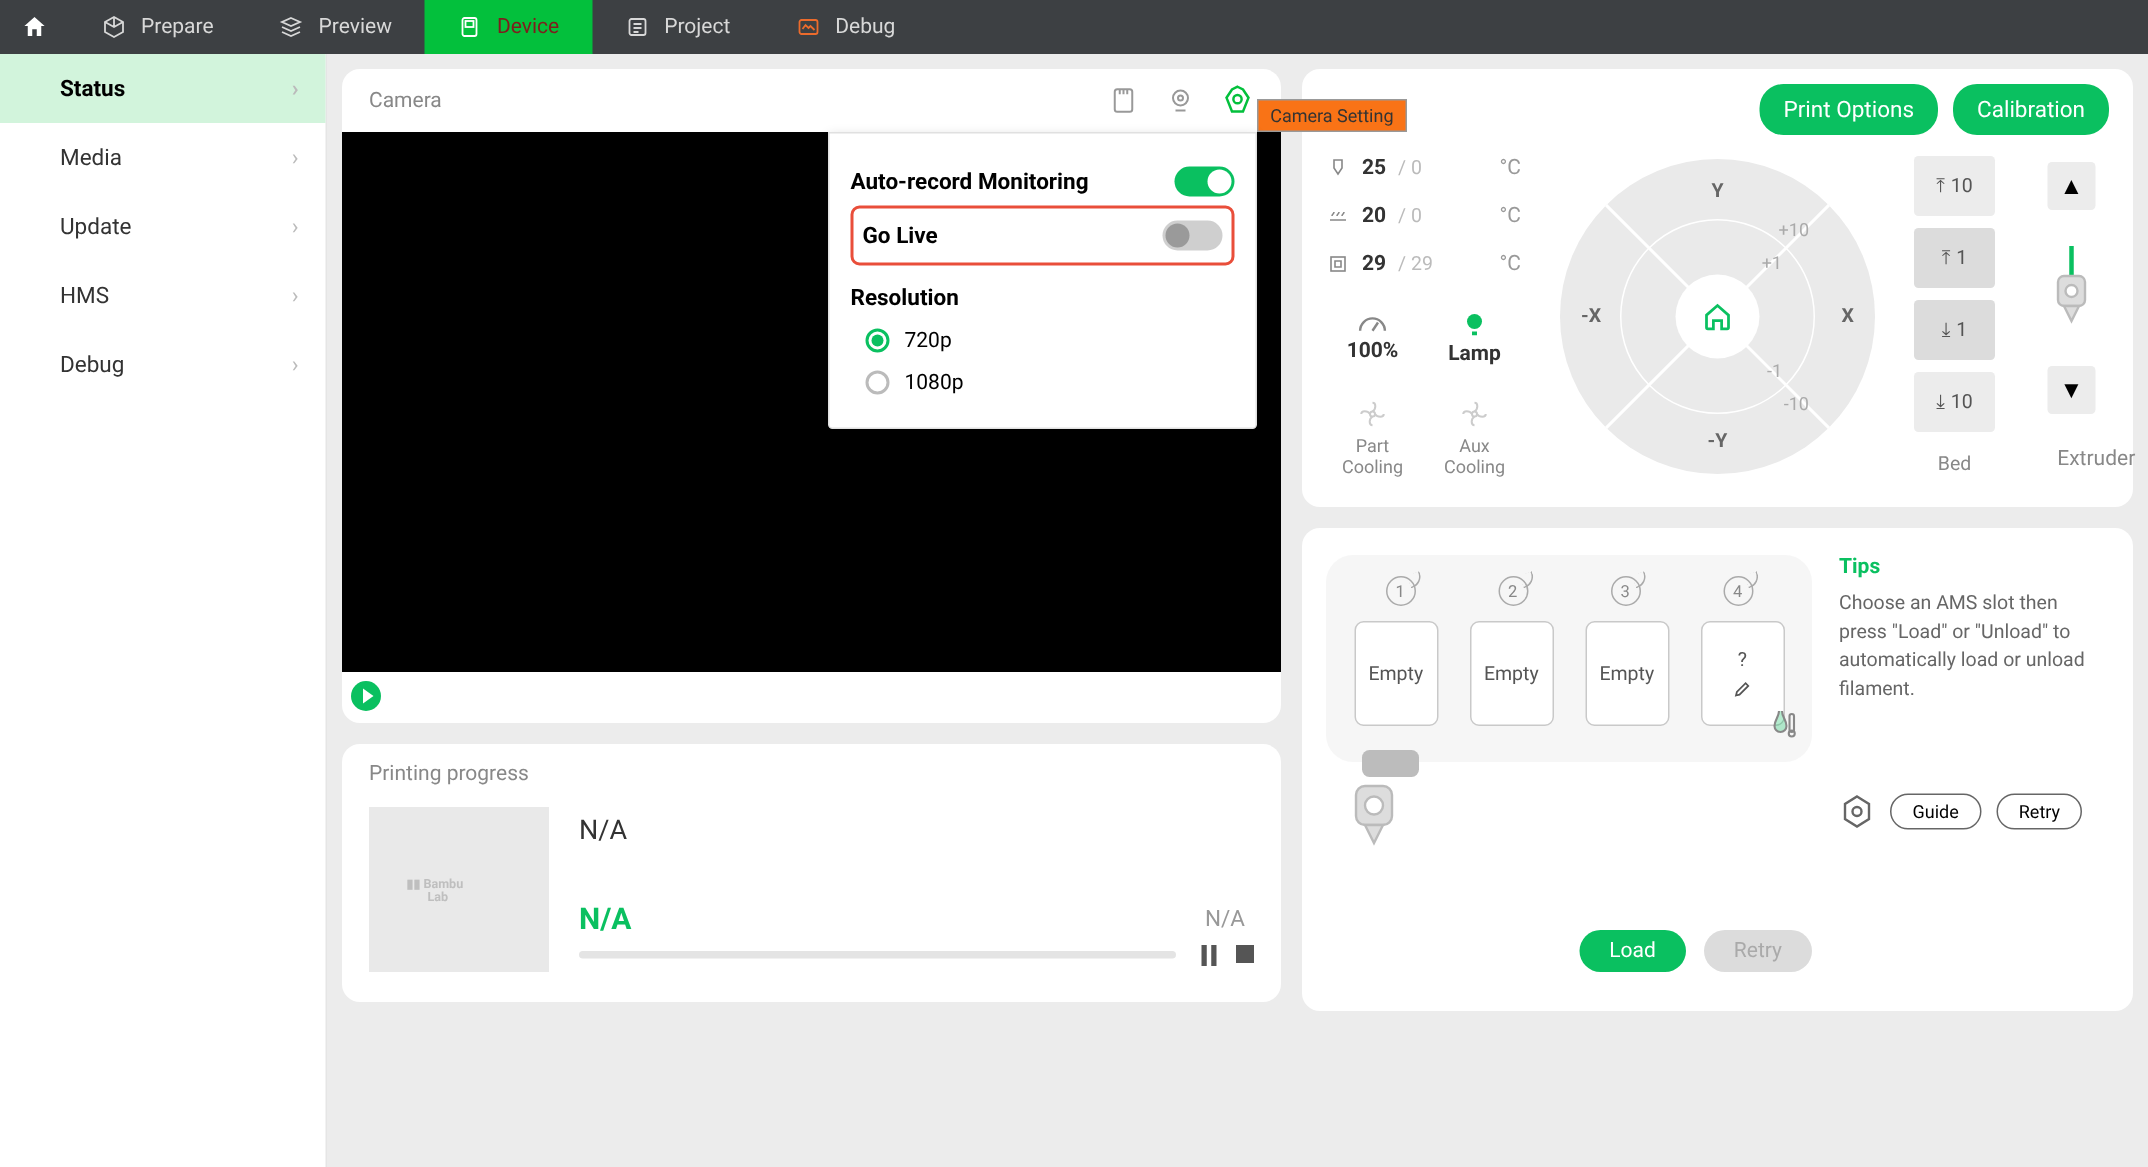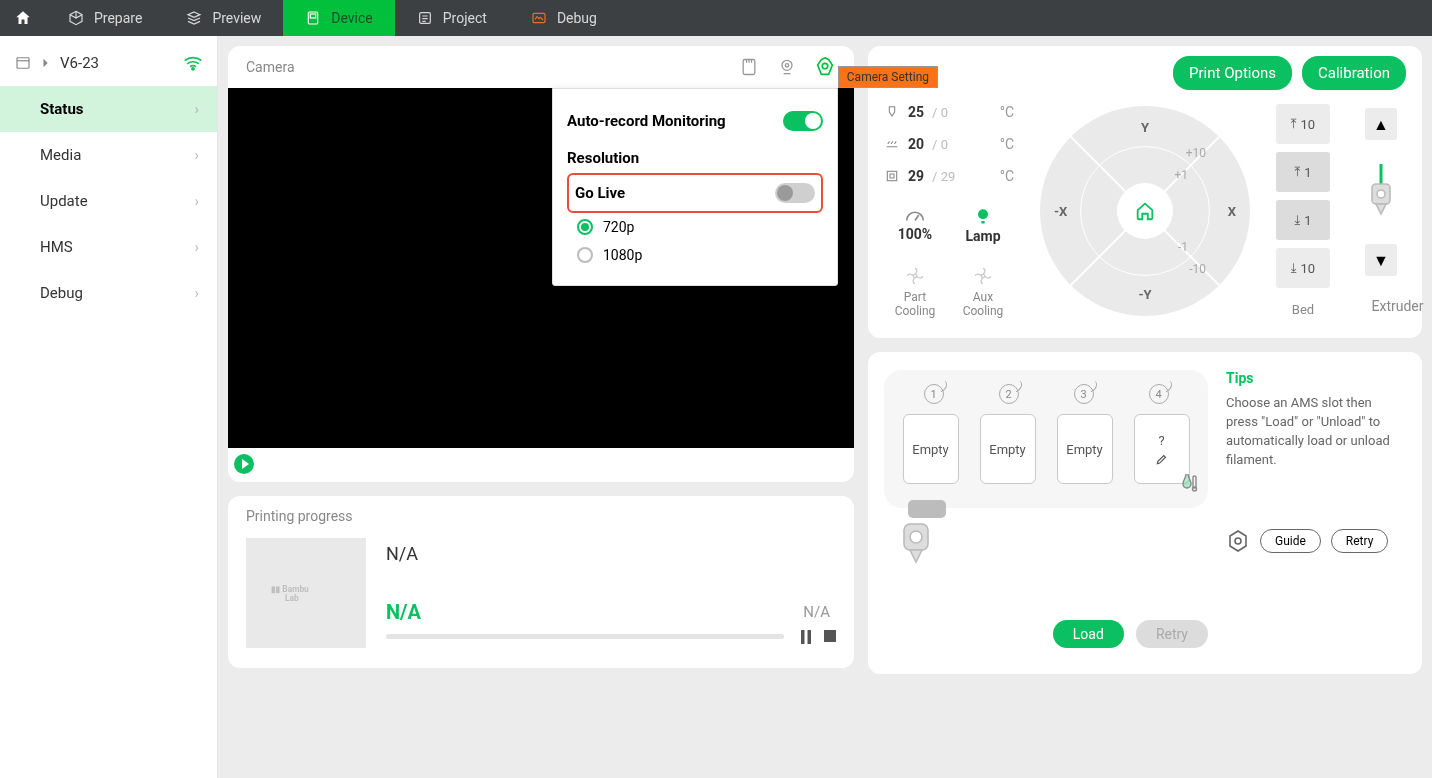--- a/index.html
+++ b/index.html
@@ -1,21 +1,21 @@
 <!DOCTYPE html>
 <html><head>
 <meta charset="utf-8">
 <style>
 * { box-sizing: border-box; margin: 0; padding: 0; font-family: -apple-system, BlinkMacSystemFont, "Segoe UI", Roboto, sans-serif; }
 body { background: #ececec; width: 1432px; height: 778px; overflow: hidden; }
 
 
 .topnav { height: 36px; background: #3d4043; display: flex; align-items: center; color: #d8d8d8; }
 .topnav .tab { display: flex; align-items: center; gap: 10px; padding: 0 22px; height: 100%; font-size: 14px; cursor: pointer; }
-.topnav .tab.active { background: #03c03c; color: #14532d; }
+.topnav .tab.active { background: #03c03c; color: #7f1d1d; }
 .topnav .home { width: 46px; justify-content: center; padding: 0; }
 .topnav .debug .dicon { stroke:#ec6b2c; }
 
 .main { display: flex; height: calc(100% - 36px); }
 
 
 .sidebar { width: 218px; background: #fff; border-right: 1px solid #e5e5e5; }
 .sb-head { display: flex; align-items: center; padding: 18px 14px 14px; gap: 10px; color:#333; font-size:15px; }
 .sb-head .wifi { margin-left: auto; color:#18c060; }
 .sb-item { display:flex; align-items:center; justify-content:space-between; padding:14px 18px 14px 40px; font-size:15px; color:#333; cursor:pointer; }
@@ -178,34 +178,20 @@
         <rect x="3" y="5" width="18" height="14" rx="2"></rect>
         <path d="M6 14l3-4 3 3 2-2 4 4"></path>
       </svg>
     <span>Debug</span>
   </div>
 </div>
 
 <div class="main">
 
   <div class="sidebar">
-    <div class="sb-head">
-      <svg width="18" height="18" viewBox="0 0 24 24" fill="none" stroke="#888" stroke-width="1.6">
-          <rect x="4" y="5" width="16" height="14" rx="1"></rect>
-          <path d="M4 9h16"></path>
-        </svg>
-      <svg width="8" height="10" viewBox="0 0 8 12" fill="#888">
-          <path d="M1 1l5 5-5 5"></path>
-        </svg>
-      <span>V6-23</span>
-      <svg class="wifi" width="20" height="16" viewBox="0 0 24 18" fill="none" stroke="#18c060" stroke-width="2">
-          <path d="M2 6a16 16 0 0120 0M5 10a11 11 0 0114 0M8.5 13.5a6 6 0 017 0"></path>
-          <circle cx="12" cy="16" r="1.3" fill="#18c060"></circle>
-        </svg>
-    </div>
     <div class="sb-item active">
         <span>Status</span>
         <span class="chev">›</span>
       </div>
     <div class="sb-item">
         <span>Media</span>
         <span class="chev">›</span>
       </div>
     <div class="sb-item">
         <span>Update</span>
@@ -252,29 +238,29 @@
         </div>
         <div class="camera-body">
           <div class="video">
             <div class="dropdown">
               <div class="dd-row bold">
                 <span>Auto-record Monitoring</span>
                 <div class="toggle on">
                     <div class="knob"></div>
                   </div>
               </div>
-              <div class="dd-row bold" style="margin-top:6px">
-                  <span>Resolution</span>
-                </div>
               <div class="dd-row bold golive">
                 <span>Go Live</span>
                 <div class="toggle off">
                     <div class="knob"></div>
                   </div>
               </div>
+              <div class="dd-row bold" style="margin-top:6px">
+                  <span>Resolution</span>
+                </div>
               <div class="radio-row">
                   <div class="radio sel"></div>
                   <span>720p</span>
                 </div>
               <div class="radio-row">
                   <div class="radio"></div>
                   <span>1080p</span>
                 </div>
             </div>
           </div>

